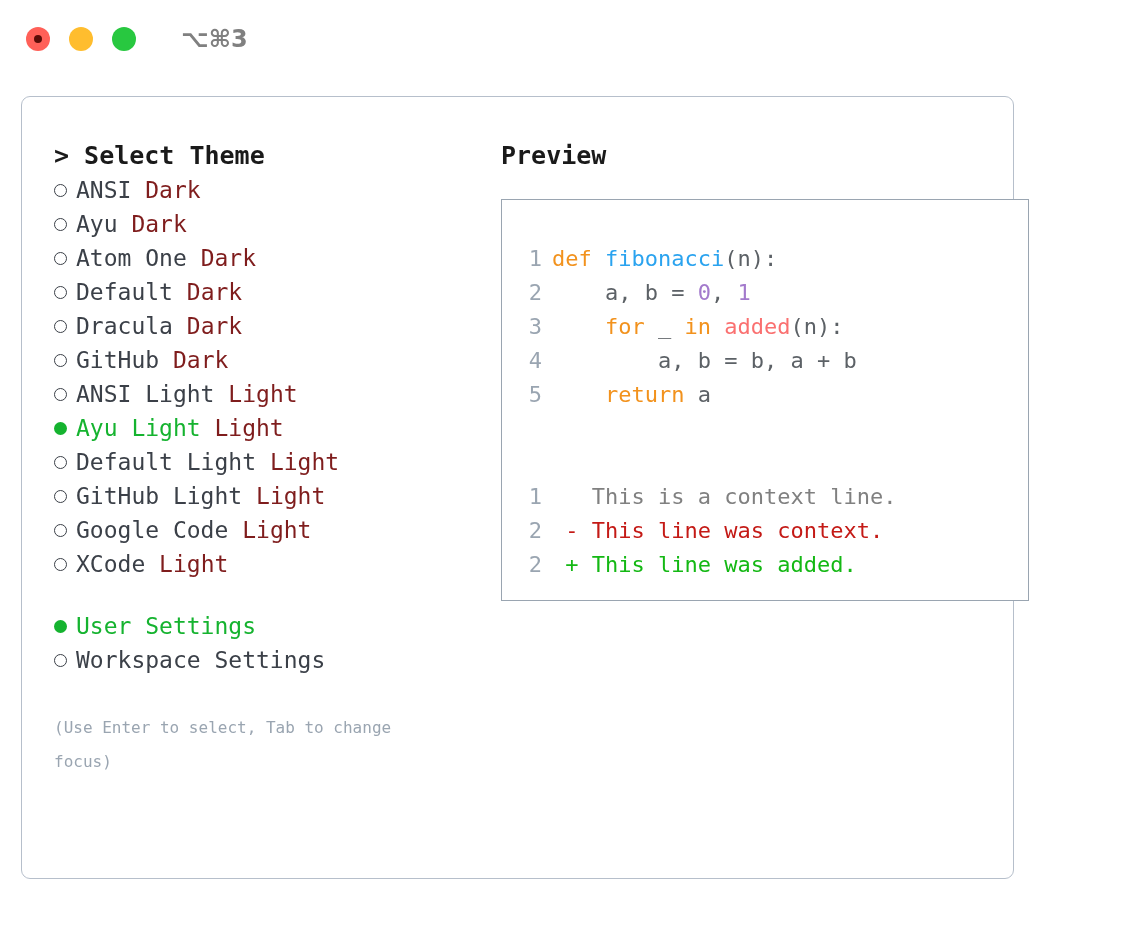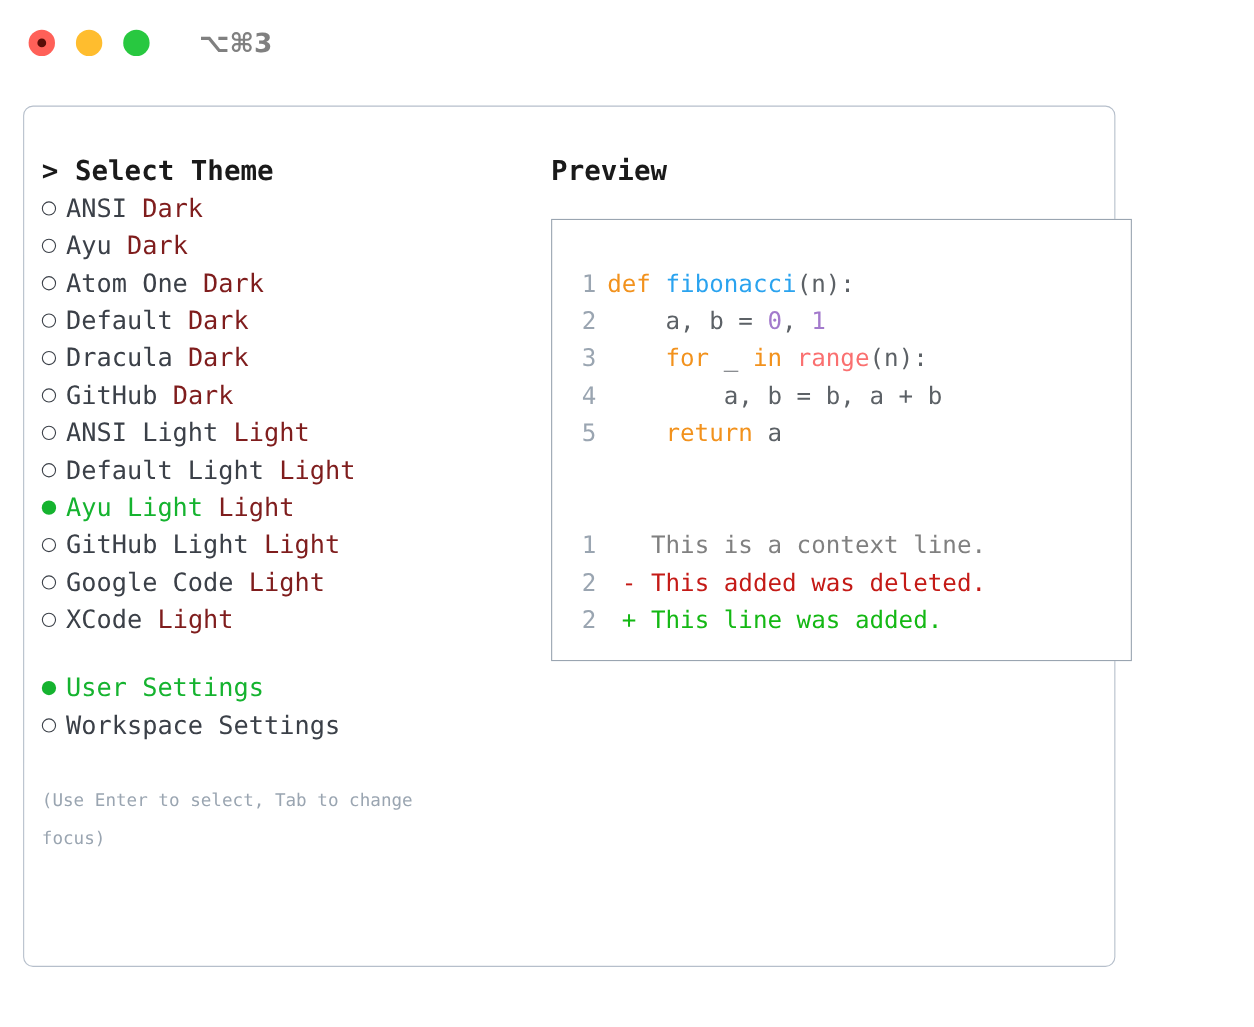--- a/index.html
+++ b/index.html
@@ -83,21 +83,21 @@
 
   
   #cols {
     position: absolute;
     left: 0; top: 0;
     width: 100%;
     height: 100%;
   }
   #left-col {
     position: absolute;
-    left: 16px;
+    left: 32px;
     top: 42px;
     width: 450px;
   }
   #right-col {
     position: absolute;
     left: 479px;
     top: 42px;
     width: 500px;
   }
 
@@ -219,22 +219,22 @@
         <div class="heading">&gt; Select Theme</div>
 
         <div id="theme-list">
             <div class="theme-row"><span class="bullet"><span class="dot-hollow"></span></span><span class="theme-name">ANSI</span><span> </span><span class="theme-kind">Dark</span></div>
             <div class="theme-row"><span class="bullet"><span class="dot-hollow"></span></span><span class="theme-name">Ayu</span><span> </span><span class="theme-kind">Dark</span></div>
             <div class="theme-row"><span class="bullet"><span class="dot-hollow"></span></span><span class="theme-name">Atom One</span><span> </span><span class="theme-kind">Dark</span></div>
             <div class="theme-row"><span class="bullet"><span class="dot-hollow"></span></span><span class="theme-name">Default</span><span> </span><span class="theme-kind">Dark</span></div>
             <div class="theme-row"><span class="bullet"><span class="dot-hollow"></span></span><span class="theme-name">Dracula</span><span> </span><span class="theme-kind">Dark</span></div>
             <div class="theme-row"><span class="bullet"><span class="dot-hollow"></span></span><span class="theme-name">GitHub</span><span> </span><span class="theme-kind">Dark</span></div>
             <div class="theme-row"><span class="bullet"><span class="dot-hollow"></span></span><span class="theme-name">ANSI Light</span><span> </span><span class="theme-kind">Light</span></div>
+            <div class="theme-row selected"><span class="bullet"><span class="dot-filled"></span></span><span class="theme-name">Ayu Light</span><span> </span><span class="theme-kind">Light</span></div>
             <div class="theme-row"><span class="bullet"><span class="dot-hollow"></span></span><span class="theme-name">Default Light</span><span> </span><span class="theme-kind">Light</span></div>
-            <div class="theme-row selected"><span class="bullet"><span class="dot-filled"></span></span><span class="theme-name">Ayu Light</span><span> </span><span class="theme-kind">Light</span></div>
             <div class="theme-row"><span class="bullet"><span class="dot-hollow"></span></span><span class="theme-name">GitHub Light</span><span> </span><span class="theme-kind">Light</span></div>
             <div class="theme-row"><span class="bullet"><span class="dot-hollow"></span></span><span class="theme-name">Google Code</span><span> </span><span class="theme-kind">Light</span></div>
             <div class="theme-row"><span class="bullet"><span class="dot-hollow"></span></span><span class="theme-name">XCode</span><span> </span><span class="theme-kind">Light</span></div>
           </div>
 
         <div class="section-gap"></div>
 
 
         <div id="apply-list">
             <div class="theme-row selected"><span class="bullet"><span class="dot-filled"></span></span><span class="theme-name">User Settings</span></div>
@@ -244,29 +244,29 @@
         <div class="hint">(Use Enter to select, Tab to change focus)</div>
       </div>
 
       <div id="right-col">
         <div id="preview-title">Preview</div>
 
         <div id="preview-box">
           <div id="code-block">
               <div class="code-line"><span class="ln">1</span><span class="tok-kw">def</span><span class="tok-plain"> </span><span class="tok-fn">fibonacci</span><span class="tok-plain">(n):</span></div>
               <div class="code-line"><span class="ln">2</span><span class="tok-plain">    a, b = </span><span class="tok-num">0</span><span class="tok-plain">, </span><span class="tok-num">1</span></div>
-              <div class="code-line"><span class="ln">3</span><span class="tok-plain">    </span><span class="tok-kw">for</span><span class="tok-plain"> _ </span><span class="tok-kw">in</span><span class="tok-plain"> </span><span class="tok-built">range</span><span class="tok-plain">(n):</span></div>
+              <div class="code-line"><span class="ln">3</span><span class="tok-plain">    </span><span class="tok-kw">for</span><span class="tok-plain"> _ </span><span class="tok-kw">in</span><span class="tok-plain"> </span><span class="tok-built">added</span><span class="tok-plain">(n):</span></div>
               <div class="code-line"><span class="ln">4</span><span class="tok-plain">        a, b = b, a + b</span></div>
               <div class="code-line"><span class="ln">5</span><span class="tok-plain">    </span><span class="tok-kw">return</span><span class="tok-plain"> a</span></div>
             </div>
           <div class="blank-line"></div>
           <div class="blank-line"></div>
           <div id="diff-block">
               <div class="code-line"><span class="ln">1</span><span class="tok-ctx">  </span><span class="tok-ctx"> This is a context line.</span></div>
-              <div class="code-line"><span class="ln">2</span><span class="tok-del"> -</span><span class="tok-del"> This added was deleted.</span></div>
+              <div class="code-line"><span class="ln">2</span><span class="tok-del"> -</span><span class="tok-del"> This line was context.</span></div>
               <div class="code-line"><span class="ln">2</span><span class="tok-add"> +</span><span class="tok-add"> This line was added.</span></div>
             </div>
         </div>
       </div>
 
     </div>
   </div>
 </div>
 
 </body></html>

